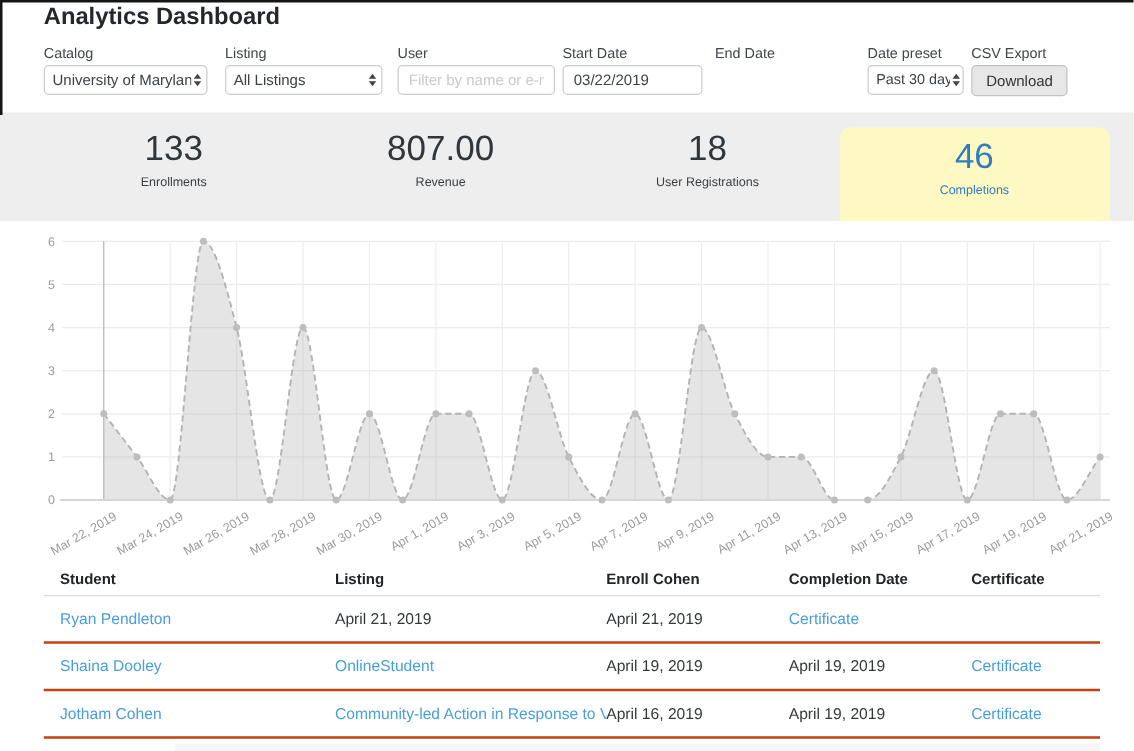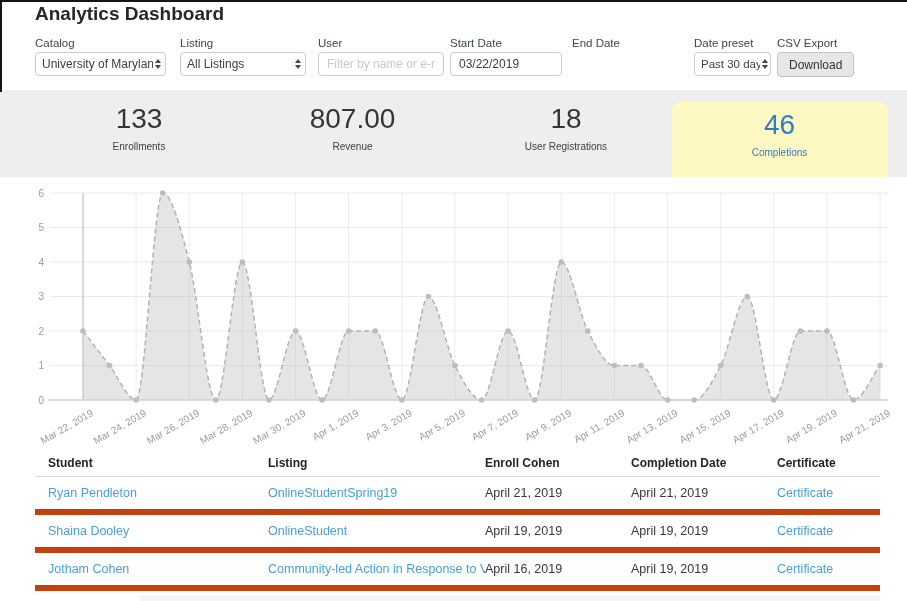--- a/index.html
+++ b/index.html
@@ -37,21 +37,21 @@
   .stat-tab.selected .stat-value, .stat-tab.selected .stat-label { color:var(--accent); }
 
   
   .chart-wrap { position:absolute; left:0; top:177px; width:907px; height:268px; background:#fff; }
   .chart-wrap svg { display:block; }
   .axis-text { font-family:"Liberation Sans", sans-serif; font-size:10px; fill:#9b9b9b; }
 
   
   .tbl { position:absolute; left:35px; top:450px; width:845px; }
   .tbl-row { display:grid; grid-template-columns:220px 217px 146px 146px 1fr; align-items:center;
-             padding-left:13px; border-bottom:6px solid #c2410c; }
+             padding-left:13px; border-bottom:2px solid #c2410c; }
   .tbl-head { height:27px; border-bottom:1px solid #dadde0; }
   .tbl-head .cell { font-size:12px; font-weight:bold; color:#212529; }
   .tbl-body-row { height:38px; }
   .cell { font-size:12.5px; color:#33383c; white-space:nowrap; overflow:hidden; }
   .link { color:var(--link); cursor:pointer; text-decoration:none; }
 
   .bottom-strip { position:absolute; left:140px; top:595px; width:740px; height:6px; background:#f6f6f6; }
 </style>
 </head>
 <body>
@@ -202,21 +202,20 @@
     <div class="tbl-row tbl-head">
         <div class="cell">Student</div>
         <div class="cell">Listing</div>
         <div class="cell">Enroll Cohen</div>
         <div class="cell">Completion Date</div>
         <div class="cell">Certificate</div>
       </div>
     <div id="tbl-body">
         <div class="tbl-row tbl-body-row">
           <div class="cell"><a class="link">Ryan Pendleton</a></div>
-     <div class="cell"><a class="link">OnlineStudentSpring19</a></div>
      <div class="cell">April 21, 2019</div>
      <div class="cell">April 21, 2019</div>
      <div class="cell"><a class="link">Certificate</a></div>
         </div>
         <div class="tbl-row tbl-body-row">
           <div class="cell"><a class="link">Shaina Dooley</a></div>
      <div class="cell"><a class="link">OnlineStudent</a></div>
      <div class="cell">April 19, 2019</div>
      <div class="cell">April 19, 2019</div>
      <div class="cell"><a class="link">Certificate</a></div>

